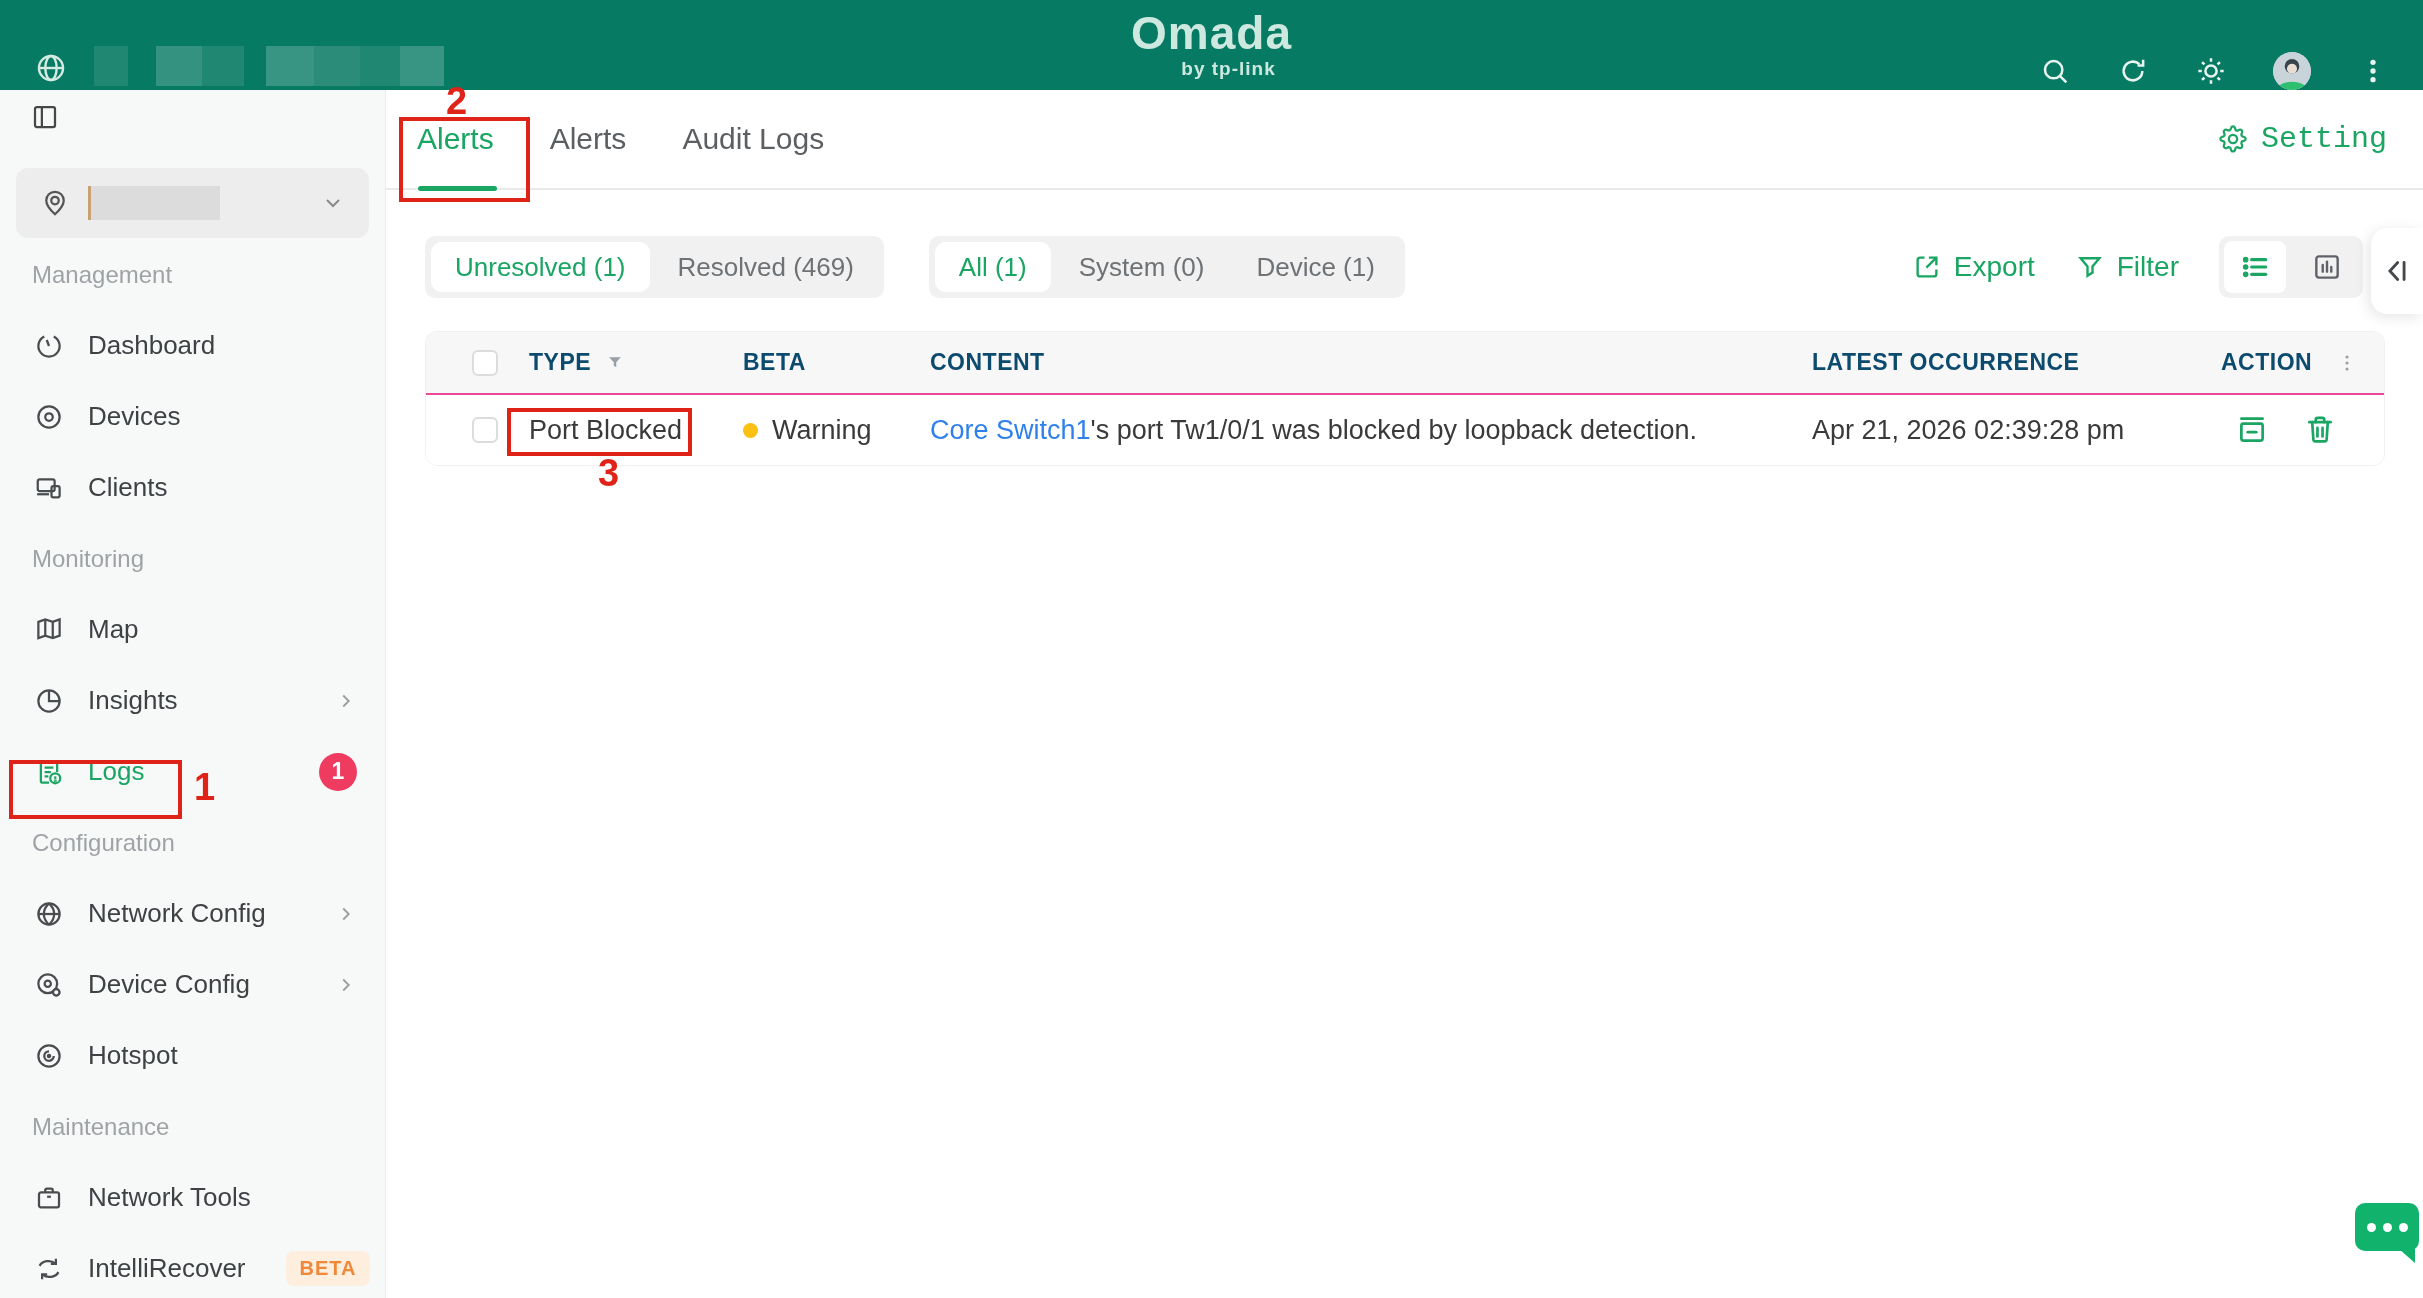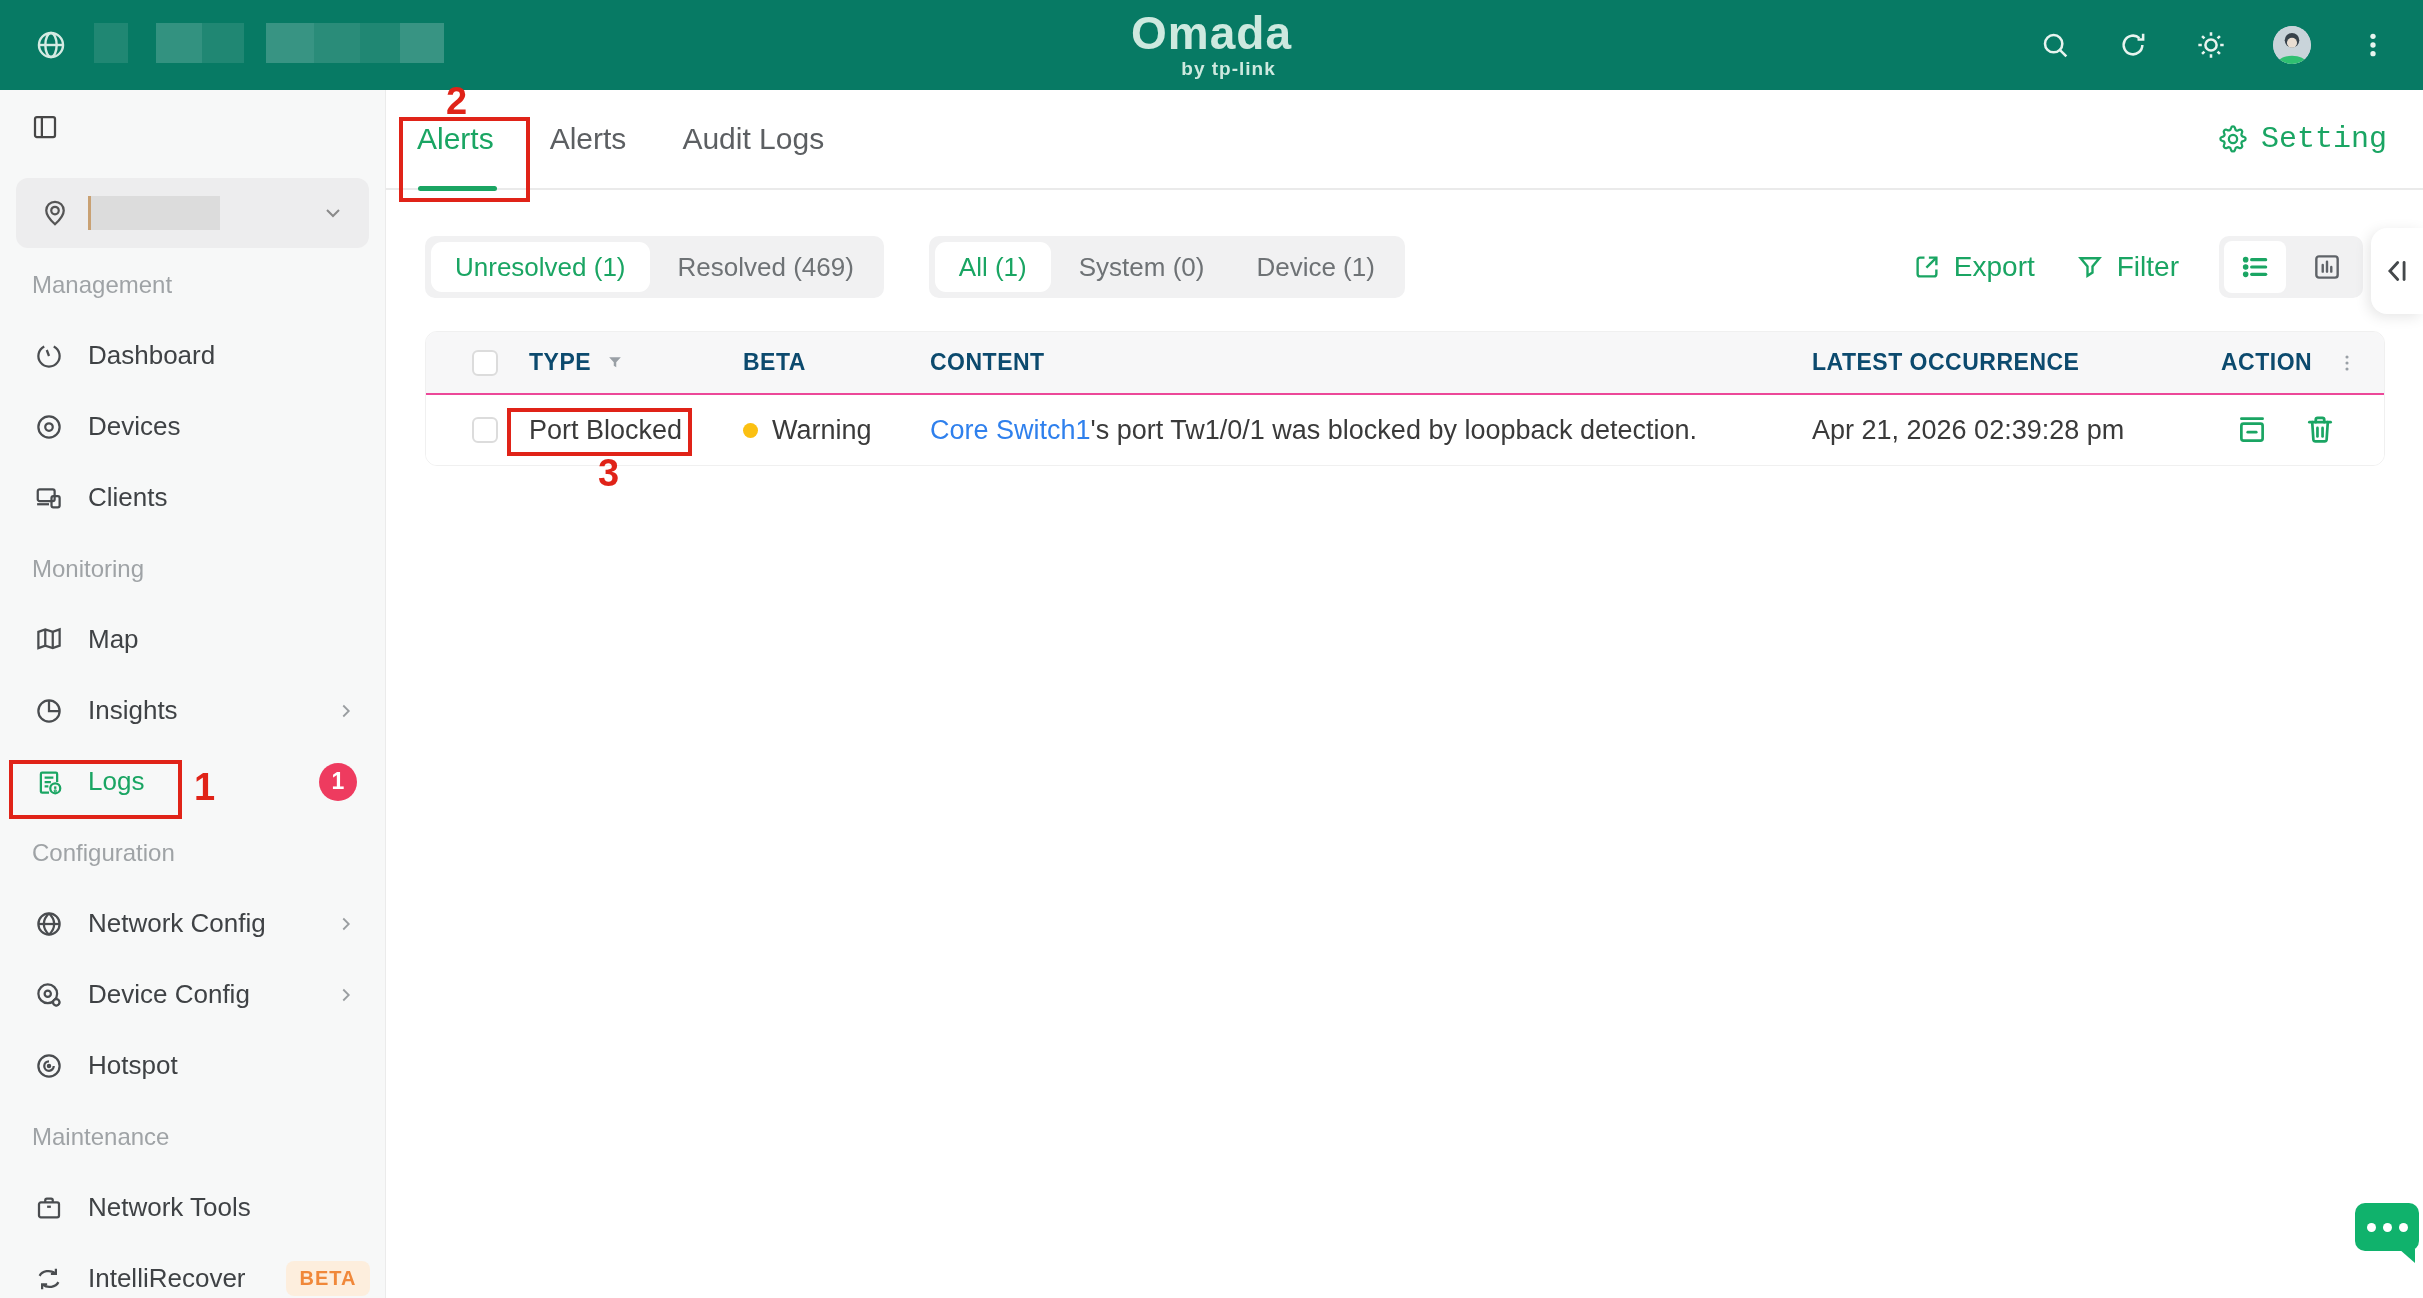--- a/index.html
+++ b/index.html
@@ -6,41 +6,41 @@
     --header-green:#077a64; --accent-green:#1aa563; --badge-red:#ee3b5f;
     --annotation-red:#e02318; --warning-yellow:#fbc012; --link-blue:#2f80ed;
     --chat-green:#10b26c; --beta-orange:#f0883a; --brand-text:#cde9df;
   }
   *{margin:0;padding:0;box-sizing:border-box;}
   body{font-family:"Liberation Sans",sans-serif;background:#fff;}
   .app{position:relative;width:2423px;height:1298px;overflow:hidden;background:#fff;}
 
   
   .appbar{position:absolute;left:0;top:0;width:100%;height:90px;background:var(--header-green);
-    display:flex;align-items:center;padding:0 34px;z-index:20;}
+    display:flex;align-items:flex-end;padding:0 34px;z-index:20;}
   .hdr-left{display:flex;align-items:center;gap:12px;}
   .hdr-globe{color:#d5ebe3;width:34px;height:34px;}
   .redact-row{display:flex;align-items:flex-start;height:44px;margin-left:14px;}
   .redact{height:40px;}
   .r1{width:34px;background:rgba(255,255,255,.10);}
   .r2{width:46px;background:rgba(255,255,255,.18);margin-left:28px;}
   .r3{width:42px;background:rgba(255,255,255,.10);}
   .r4{width:48px;background:rgba(255,255,255,.20);margin-left:22px;}
   .r5{width:46px;background:rgba(255,255,255,.14);}
   .r6{width:40px;background:rgba(255,255,255,.10);}
   .r7{width:44px;background:rgba(255,255,255,.20);}
   .brand{position:absolute;left:50%;top:10px;transform:translateX(-50%);text-align:center;color:var(--brand-text);}
   .brand-name{font-size:46px;font-weight:700;letter-spacing:1px;line-height:46px;}
   .brand-sub{font-size:19px;font-weight:600;letter-spacing:1px;margin-top:2px;margin-left:34px;}
   .hdr-right{margin-left:auto;display:flex;align-items:center;gap:46px;color:#e8f4ef;}
   .hdr-icon{width:32px;height:32px;cursor:pointer;}
   .avatar{width:38px;height:38px;border-radius:50%;overflow:hidden;background:#c9d4da;cursor:pointer;}
 
   
-  .sidebar{position:absolute;left:0;top:84px;width:386px;bottom:0;background:#f7f8f8;
+  .sidebar{position:absolute;left:0;top:74px;width:386px;bottom:0;background:#f7f8f8;
     border-right:1px solid #ebebeb;overflow:hidden;z-index:5;}
   .side-collapse{display:block;background:none;border:none;margin:28px 0 0 30px;color:#474747;cursor:pointer;}
   .side-collapse svg{width:30px;height:30px;}
   .site-select{margin:36px 16px 0;height:70px;background:#ededee;border-radius:12px;
     display:flex;align-items:center;gap:18px;padding:0 24px;cursor:pointer;}
   .site-pin{width:30px;height:30px;color:#555;}
   .site-redact{width:132px;height:34px;background:#dcdcdc;border-left:3px solid #c9a173;}
   .site-chevron{margin-left:auto;width:24px;height:24px;color:#8a8a8a;}
   .side-rows{margin-top:1px;}
   .side-row{height:71px;display:flex;align-items:center;}

